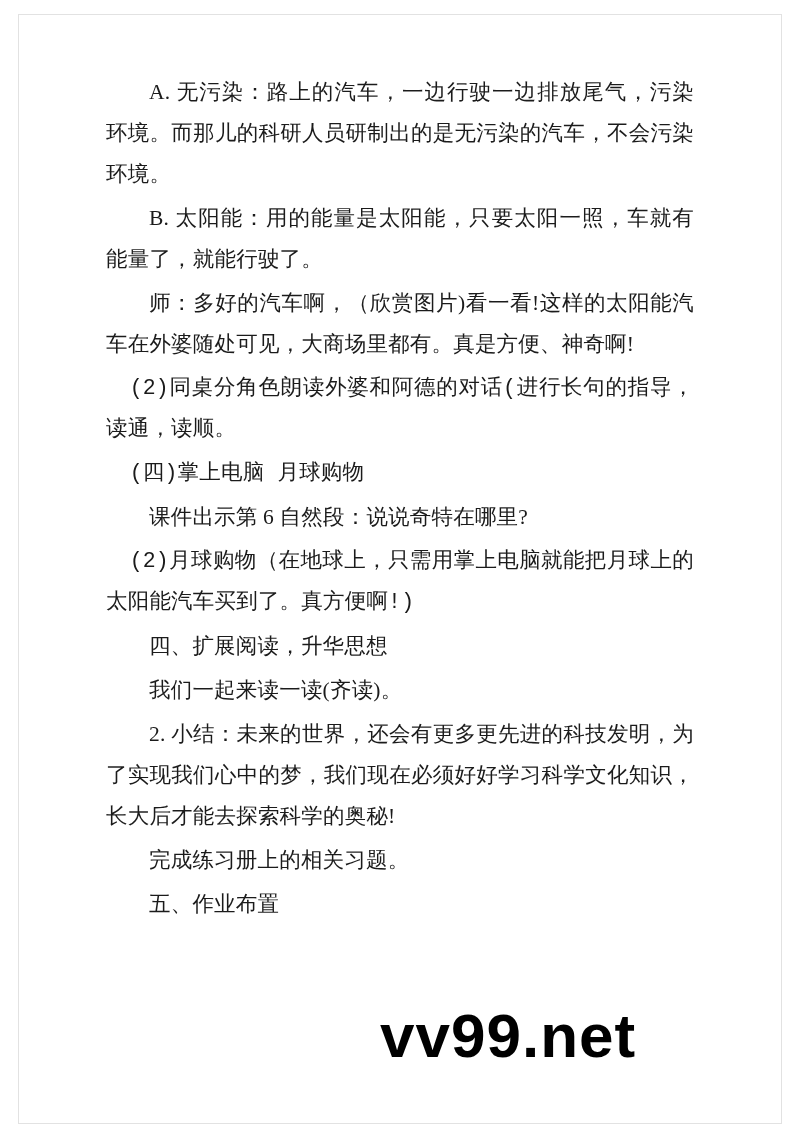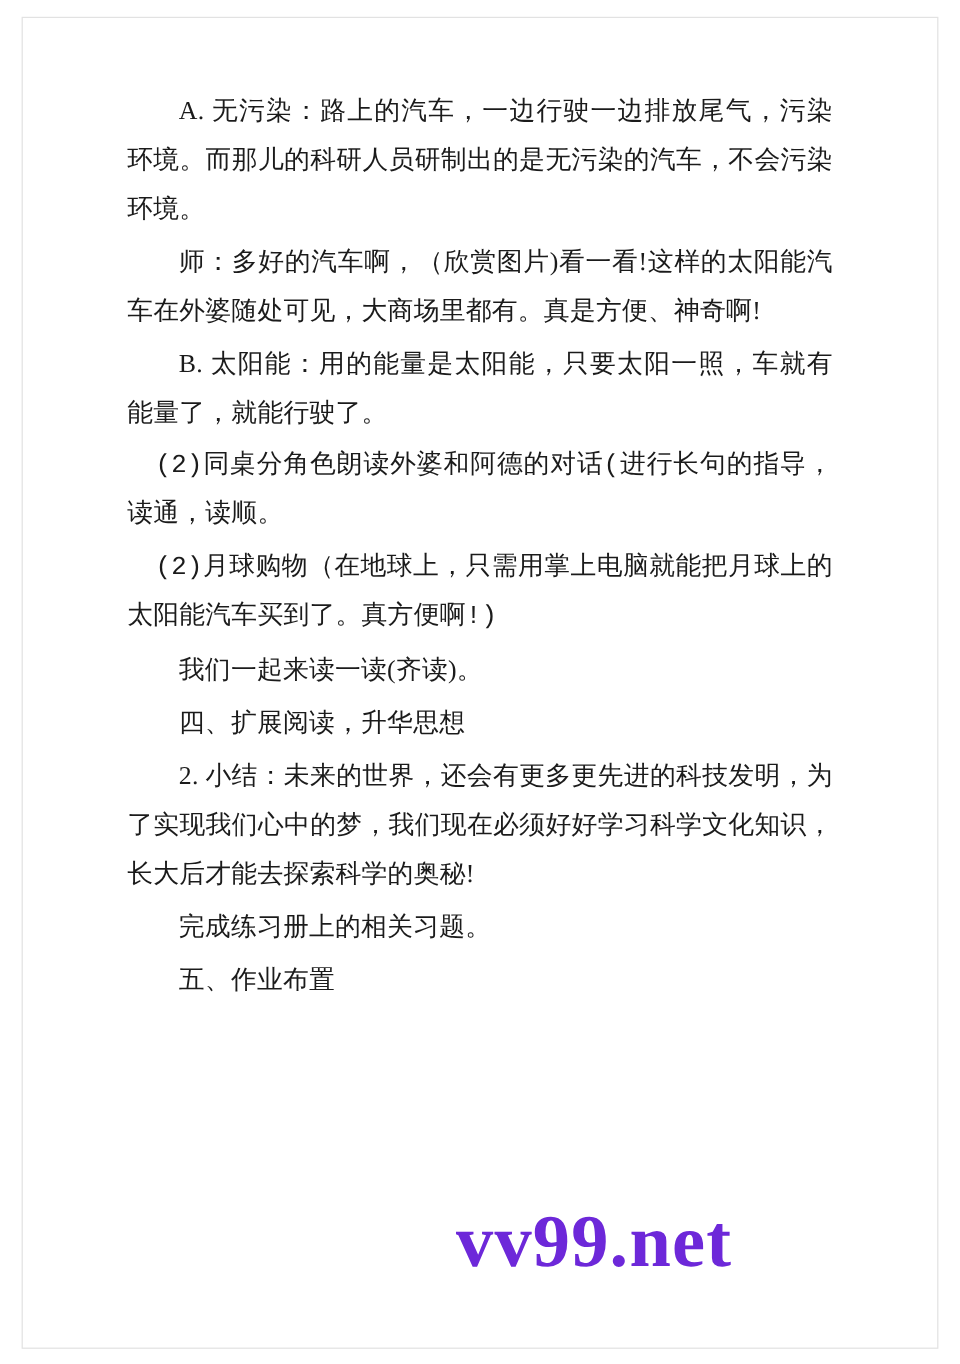--- a/index.html
+++ b/index.html
@@ -55,39 +55,41 @@
   .indent-1 {
     text-indent: 1.1em;
     font-family: Liberation Mono, monospace;
   }
   .watermark {
     position: absolute;
     left: 380px;
     top: 1000px;
     font-size: 62px;
     font-weight: bold;
-    color: #6d28d9;
-    font-family: Liberation Serif, serif;
+    color: #000000;
+    font-family: Liberation Sans, sans-serif;
     letter-spacing: 1px;
     user-select: none;
   }
 </style>
 </head>
 <body>
 
 <div class="page">
   <div class="page-edge"></div>
 
   <div class="content">
     <p class="para indent">A. 无污染：路上的汽车，一边行驶一边排放尾气，污染环境。而那儿的科研人员研制出的是无污染的汽车，不会污染环境。</p>
+    <p class="para indent">B. 太阳能：用的能量是太阳能，只要太阳一照，车就有能量了，就能行驶了。</p>
     <p class="para indent">师：多好的汽车啊，（欣赏图片)看一看!这样的太阳能汽车在外婆随处可见，大商场里都有。真是方便、神奇啊!</p>
-    <p class="para indent">B. 太阳能：用的能量是太阳能，只要太阳一照，车就有能量了，就能行驶了。</p>
     <p class="para indent-1">(2)同桌分角色朗读外婆和阿德的对话(进行长句的指导，读通，读顺。</p>
+    <p class="para indent-1">(四)掌上电脑  月球购物</p>
+    <p class="para indent">课件出示第 6 自然段：说说奇特在哪里?</p>
     <p class="para indent-1">(2)月球购物（在地球上，只需用掌上电脑就能把月球上的太阳能汽车买到了。真方便啊!)</p>
+    <p class="para indent">四、扩展阅读，升华思想</p>
     <p class="para indent">我们一起来读一读(齐读)。</p>
-    <p class="para indent">四、扩展阅读，升华思想</p>
     <p class="para indent">2. 小结：未来的世界，还会有更多更先进的科技发明，为了实现我们心中的梦，我们现在必须好好学习科学文化知识，长大后才能去探索科学的奥秘!</p>
     <p class="para indent">完成练习册上的相关习题。</p>
     <p class="para indent">五、作业布置</p>
   </div>
 
   <div class="watermark">vv99.net</div>
 </div>
 
 </body></html>

